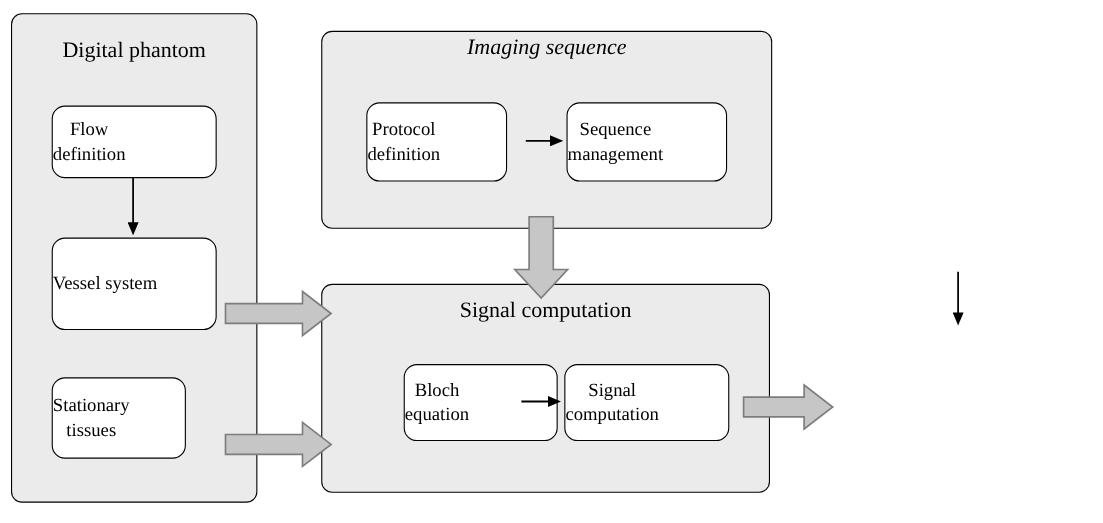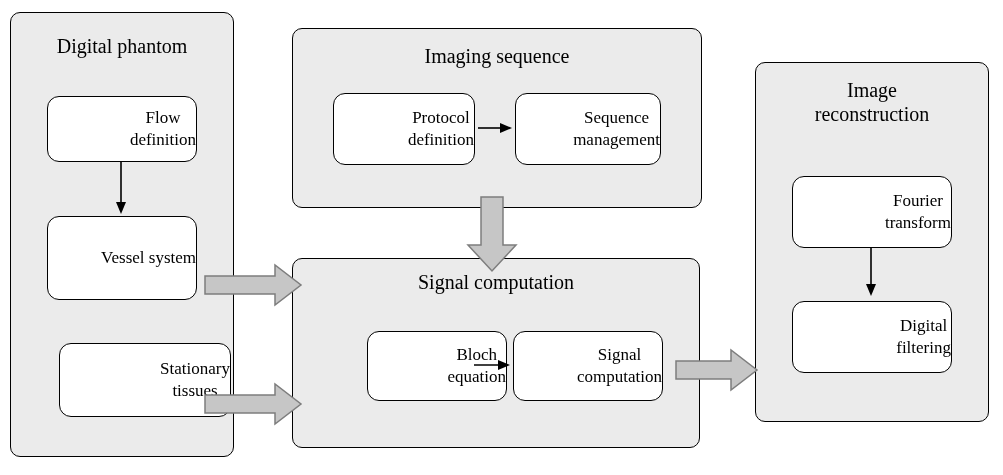--- a/index.html
+++ b/index.html
@@ -30,48 +30,48 @@
     text-align: center;
     font-size: 20px;
     font-weight: 400;
     line-height: 1.18;
     white-space: pre-line;
   }
   .node {
     position: absolute;
     display: flex;
     align-items: center;
-    justify-content: flex-end;
+    justify-content: flex-start;
     background: var(--box-fill, #fff);
     border: 1.4px solid var(--border, #000);
     border-radius: 12px;
     font-size: 17px;
     line-height: 1.28;
     text-align: center;
     white-space: pre-line;
   }
 
   
   #g-phantom { left: 10px;  top: 12px;  width: 224px; height: 445px; }
   #g-imaging { left: 292px; top: 28px;  width: 410px; height: 180px; }
   #g-signal  { left: 292px; top: 258px; width: 408px; height: 190px; }
   #g-recon   { left: 755px; top: 62px;  width: 234px; height: 360px; }
 
   
   #t-phantom { top: 22px; }
-  #t-imaging { top: 16px; }
+  #t-imaging { top: 3px; font-style: italic; }
   #t-signal  { top: 12px; }
   #t-recon   { top: 16px; }
 
   
   #n-flow       { left: 36px;  top: 83px;  width: 150px; height: 66px; }
   #n-vessel     { left: 36px;  top: 203px; width: 150px; height: 84px; }
-  #n-stationary { left: 48px;  top: 330px; width: 172px; height: 74px; }
+  #n-stationary { left: 36px;  top: 330px; width: 122px; height: 74px; }
 
-  #n-protocol   { left: 40px;  top: 64px;  width: 142px; height: 72px; }
+  #n-protocol   { left: 40px;  top: 64px;  width: 128px; height: 72px; }
   #n-seqmgmt    { left: 222px; top: 64px;  width: 146px; height: 72px; font-family: Liberation Serif, serif; }
 
   #n-bloch      { left: 42px;  top: 72px;  width: 140px; height: 70px; margin-left: 32px; }
   #n-sigacq     { left: 220px; top: 72px;  width: 150px; height: 70px; }
 
   #n-fourier    { left: 36px;  top: 113px; width: 160px; height: 72px; }
   #n-filter     { left: 36px;  top: 238px; width: 160px; height: 72px; }
 
   
   #arrows {
@@ -129,32 +129,20 @@
     <div class="node" id="n-bloch">
       <span>Bloch
 equation</span>
     </div>
     <div class="node" id="n-sigacq">
       <span>Signal
 computation</span>
     </div>
   </section>
 
-  <section class="group" id="g-recon">
-    <h2 class="group-title" id="t-recon">Image
-reconstruction</h2>
-    <div class="node" id="n-fourier">
-      <span>Fourier
-transform</span>
-    </div>
-    <div class="node" id="n-filter">
-      <span>Digital
-filtering</span>
-    </div>
-  </section>
 
   <svg id="arrows" width="1003" height="475" viewBox="0 0 1003 475">
     <defs>
       <marker id="tri" markerUnits="userSpaceOnUse" markerWidth="12" markerHeight="10" refX="9" refY="5" orient="auto">
         <path d="M0,0 L12,5 L0,10 Z" fill="#000"></path>
       </marker>
     </defs>
 
     <line class="thin-arrow" x1="121" y1="161" x2="121" y2="211" marker-end="url(#tri)"></line>
     <line class="thin-arrow" x1="478" y1="128" x2="509" y2="128" marker-end="url(#tri)"></line>

